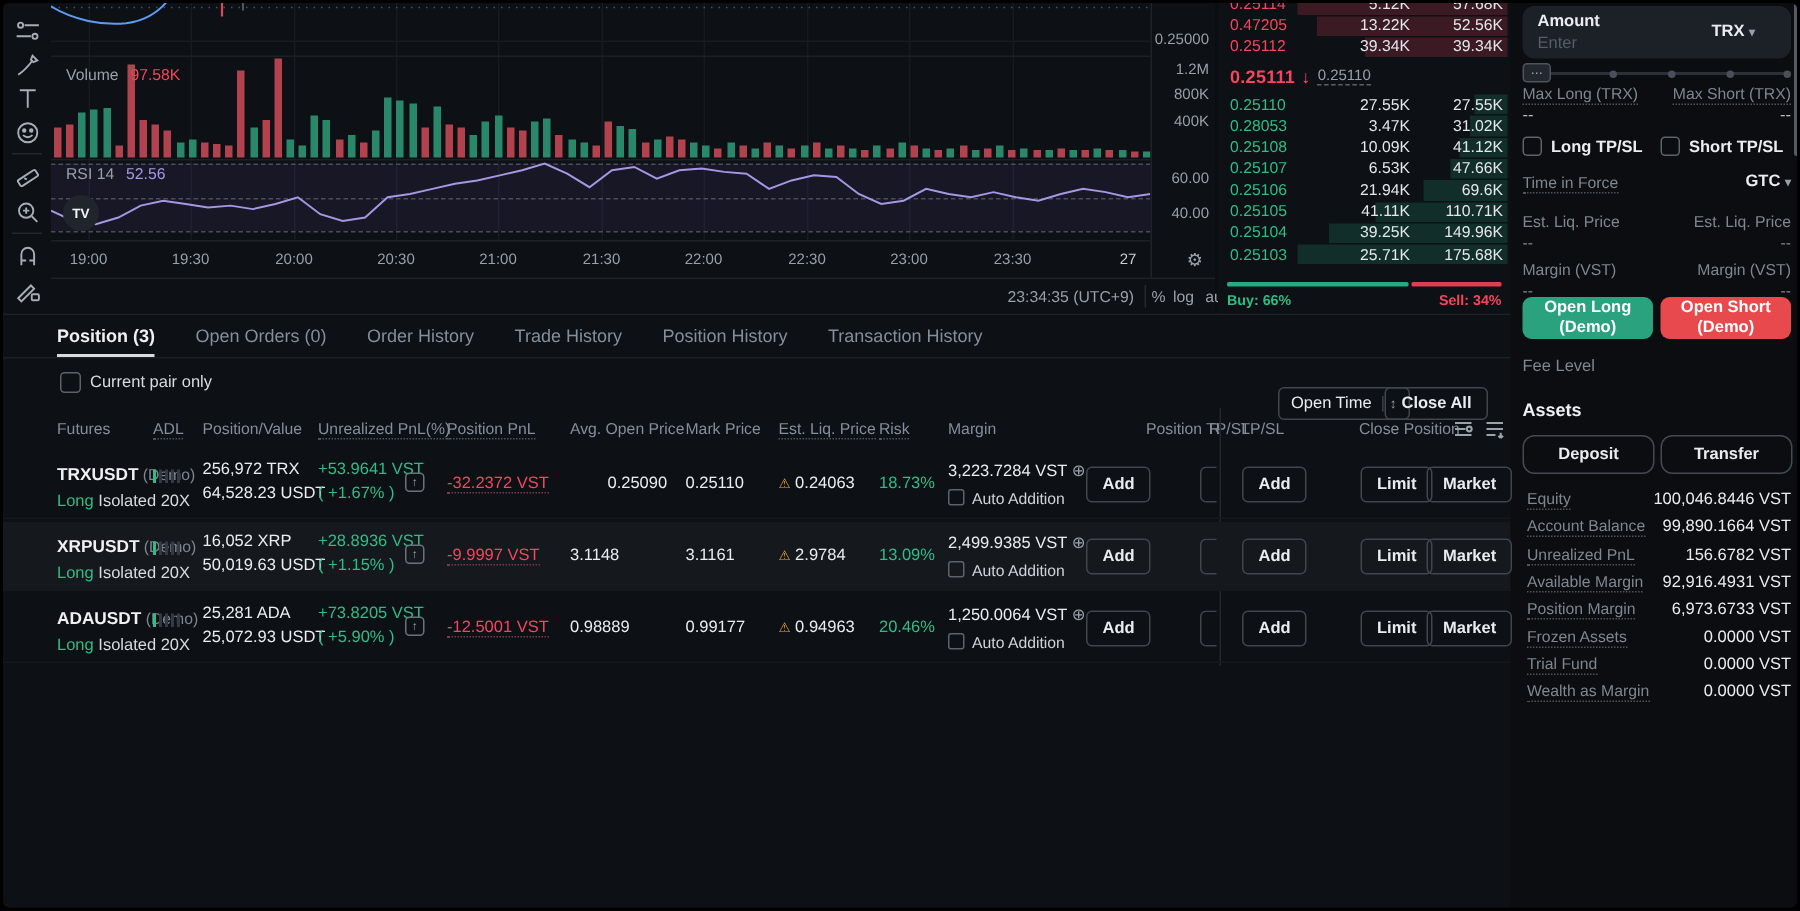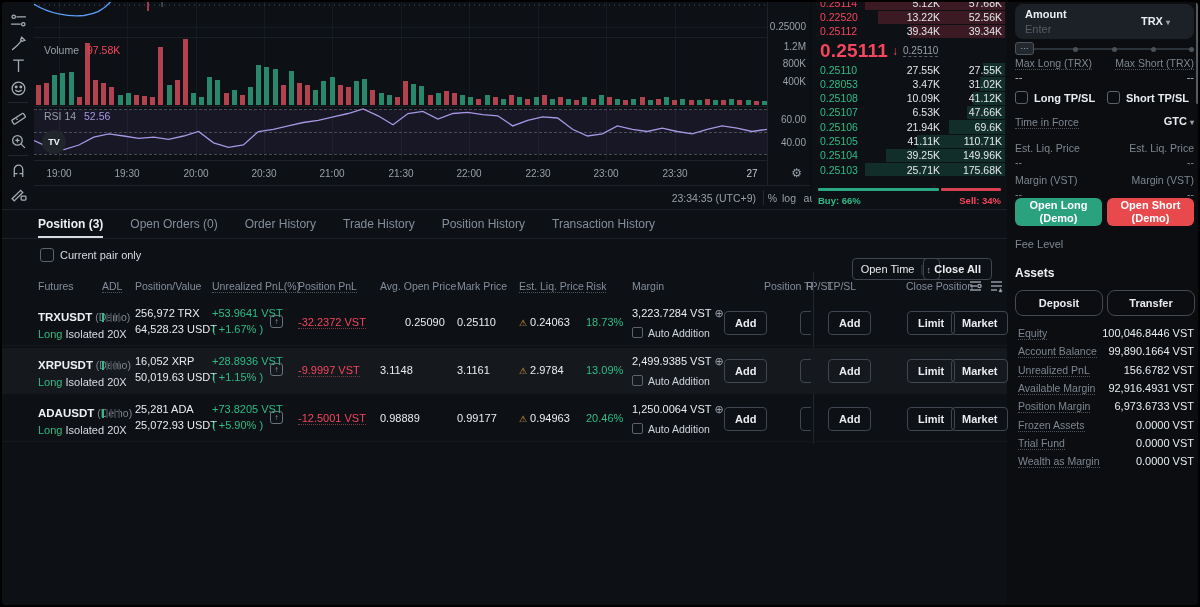--- a/index.html
+++ b/index.html
@@ -51,21 +51,21 @@
   .ob-row { position:relative; height:14.3px; line-height:14.3px; font-size:10.5px; cursor:pointer; }
   .ob-depth { position:absolute; right:2px; top:0.5px; height:13.3px; }
   .ob-depth.ask { background:rgba(246,70,93,0.20); }
   .ob-depth.bid { background:rgba(42,171,132,0.20); }
   .ob-price { position:absolute; left:8px; }
   .ob-amt { position:absolute; right:67px; color:#e3e7eb; }
   .ob-tot { position:absolute; right:5px; color:#e3e7eb; }
   .ob-clip { height:8px; overflow:hidden; }
   .ob-clip .inner { transform:translateY(-6px); }
   .ob-mid { position:relative; height:24px; display:flex; align-items:center; padding-left:8px; }
-  .ob-last { font-size:19px; font-weight:bold; color:#f6455d; letter-spacing:.2px; }
+  .ob-last { font-size:12px; font-weight:bold; color:#f6455d; letter-spacing:.2px; }
   .ob-arrow { color:#f6455d; font-size:12px; margin:0 5px 0 4px; }
   .ob-index { font-size:10px; color:#98a0a9; border-bottom:1px dashed #5a6068; }
   .ob-gauge { position:absolute; left:6px; right:6px; top:186px; height:3px; display:flex; gap:2px; }
   .ob-gauge .g { background:#2aa783; border-radius:1px; }
   .ob-gauge .r { background:#d8414f; border-radius:1px; }
   .ob-gl { position:absolute; top:193px; font-size:9.5px; font-weight:bold; }
 
   
   .trade-panel { position:absolute; left:1008px; top:0; width:192px; height:607px; background:#0b0d10; }
   .amount-card { position:absolute; left:5px; top:2px; width:179px; height:35px; background:#1c2127; border-radius:8px; }
@@ -368,21 +368,21 @@
       <div class="ob-row ob-clip">
         <div class="inner" style="position: relative; height: 14.3px;">
           <span class="ob-depth ask" style="width: 140px;"></span>
           <span class="ob-price red">0.25114</span>
           <span class="ob-amt">5.12K</span>
           <span class="ob-tot">57.68K</span>
         </div>
       </div>
       <div class="ob-row">
         <span class="ob-depth ask" style="width: 127.4px;"></span>
-        <span class="ob-price red">0.22520</span>
+        <span class="ob-price red">0.47205</span>
         <span class="ob-amt">13.22K</span>
         <span class="ob-tot">52.56K</span>
       </div>
       <div class="ob-row">
         <span class="ob-depth ask" style="width: 95.2px;"></span>
         <span class="ob-price red">0.25112</span>
         <span class="ob-amt">39.34K</span>
         <span class="ob-tot">39.34K</span>
       </div>
       <div class="ob-mid">

